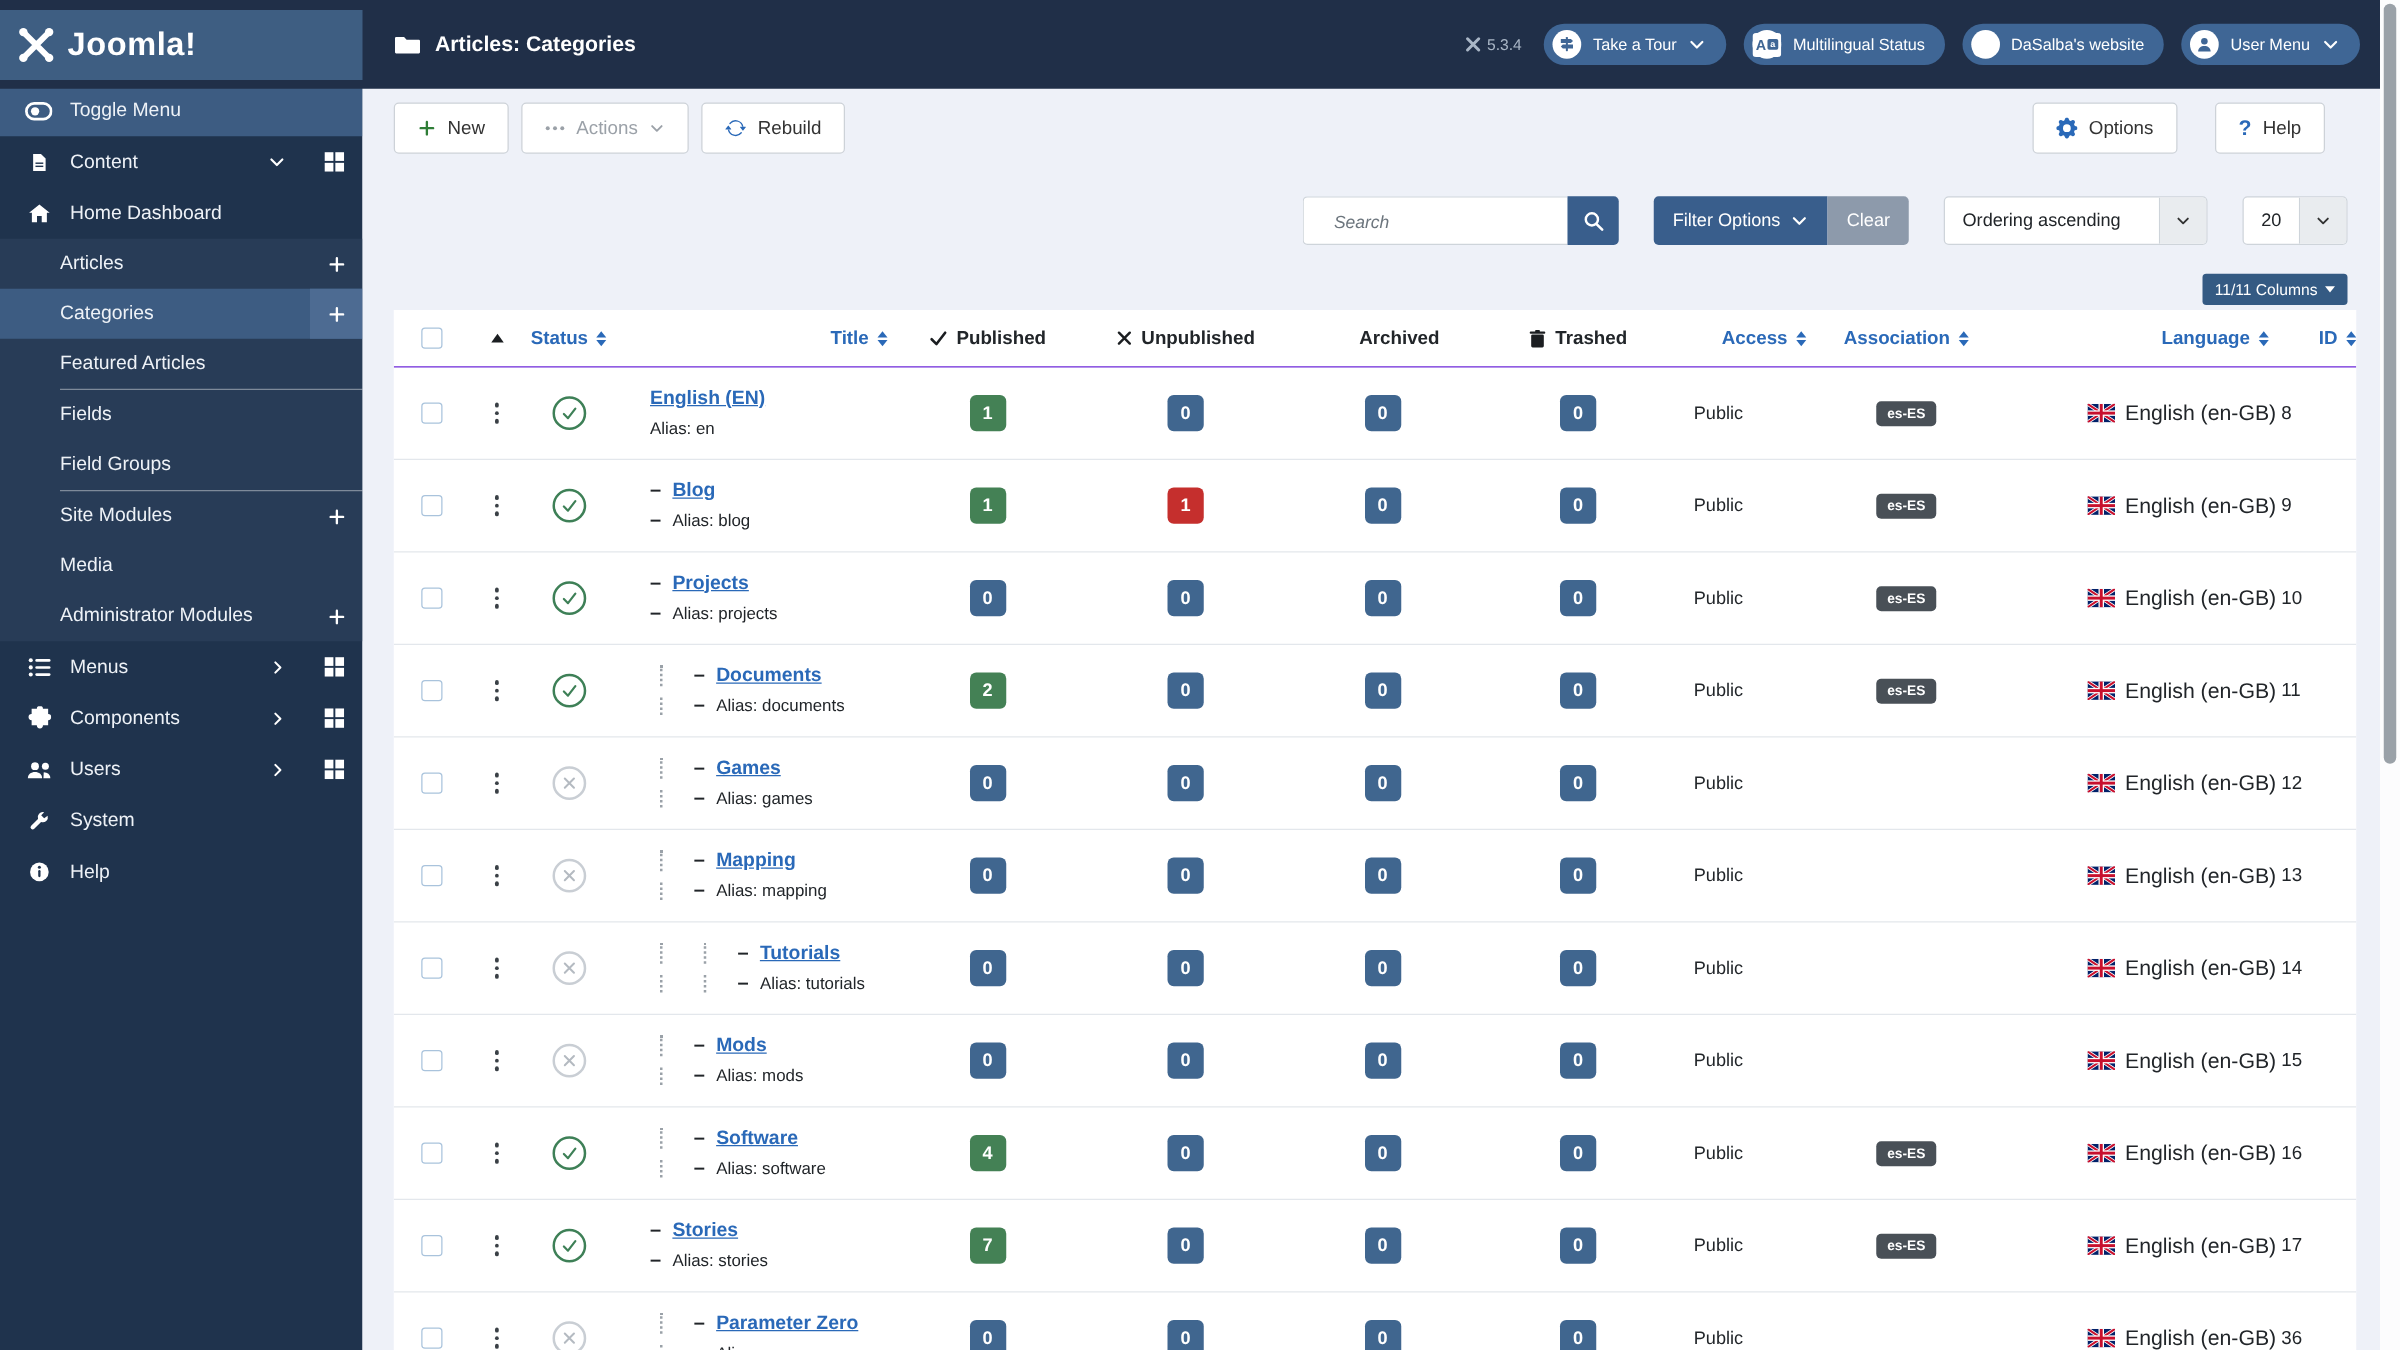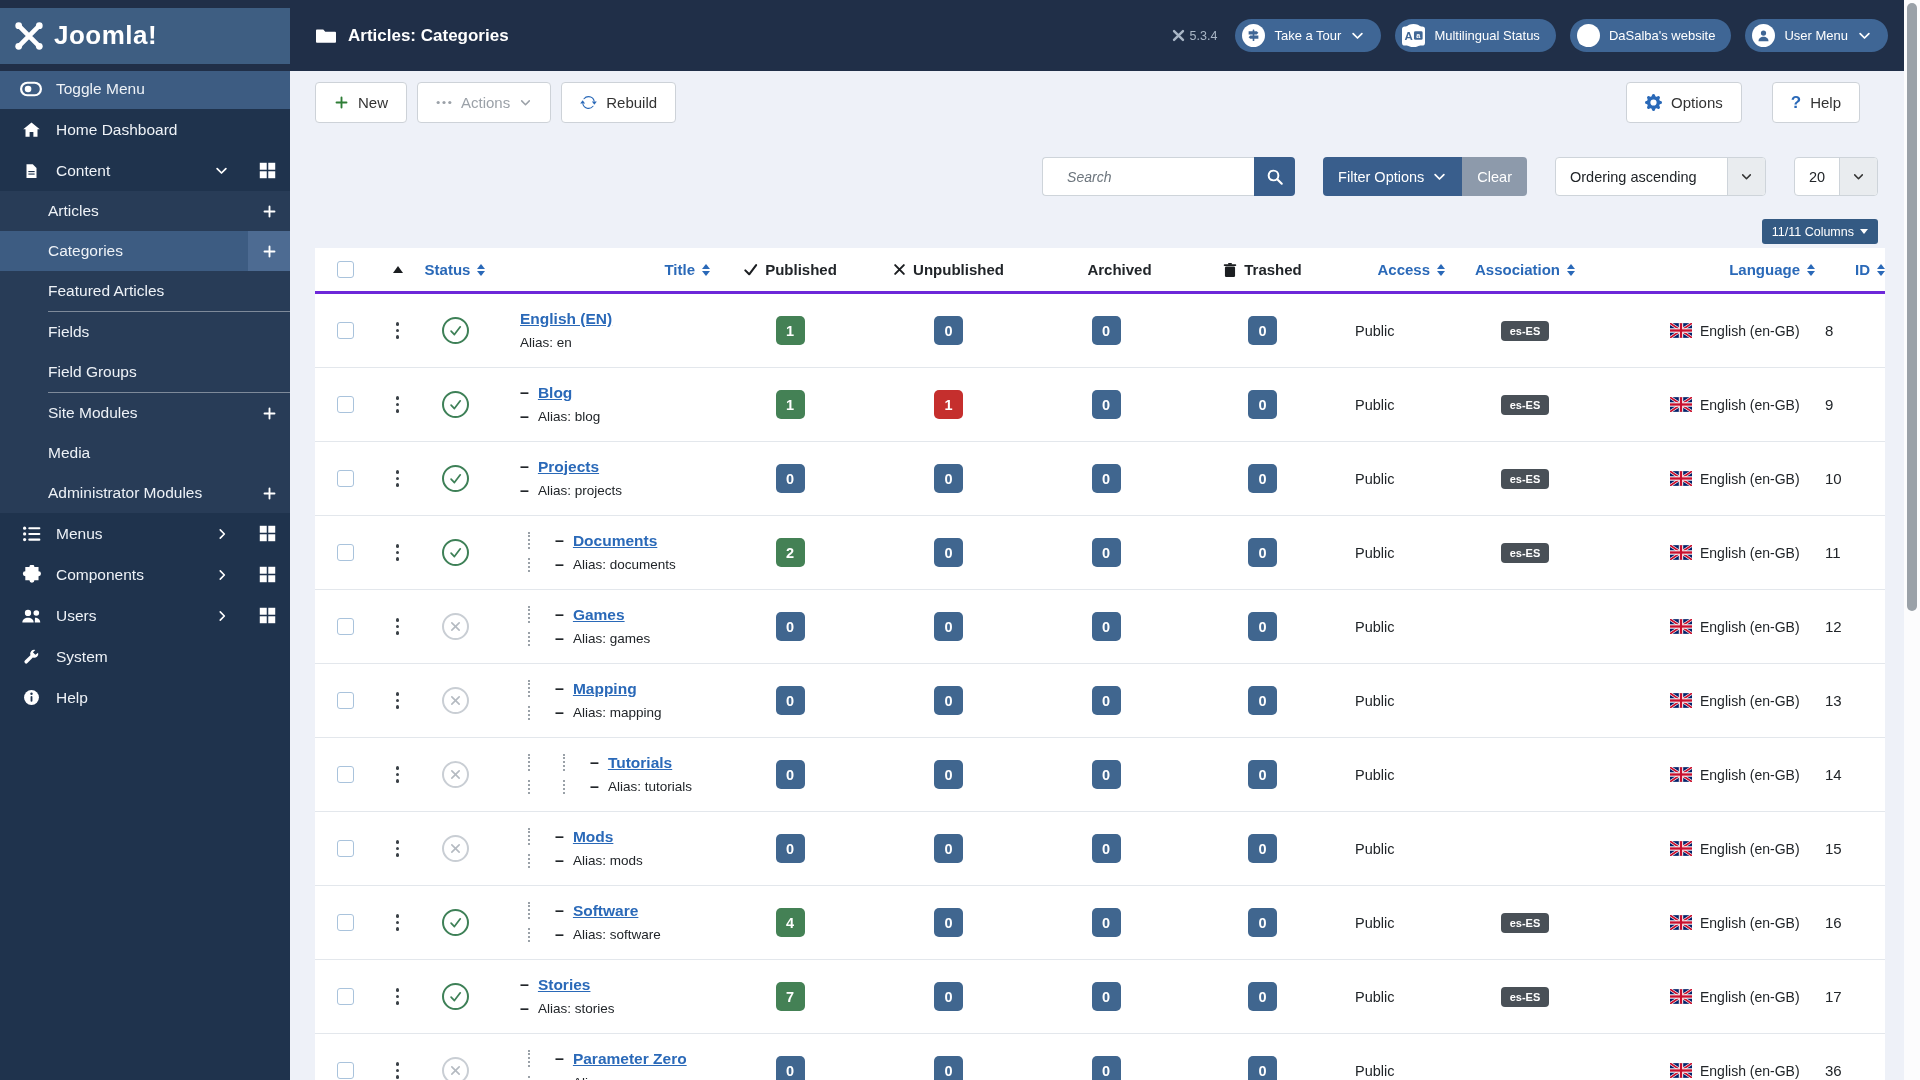--- a/index.html
+++ b/index.html
@@ -76,21 +76,21 @@
 
   .columns-badge{position:absolute;top:163px;right:42px;height:25px;background:#345a83;color:#fff;
     font-size:12.5px;border-radius:3px;display:flex;align-items:center;gap:6px;padding:0 10px;cursor:pointer}
   .caret-down{width:0;height:0;border-left:4px solid transparent;border-right:4px solid transparent;
     border-top:5px solid currentColor;display:inline-block}
 
   
   .table-card{position:absolute;left:25px;top:192px;right:35px;bottom:0;background:#fff;overflow:hidden}
   .thead,.trow{display:grid;grid-template-columns:60px 45px 70px 220px 160px 157px 158px 155px 105px 160px 210px 70px;
     align-items:center}
-  .thead{height:46px;font-weight:700;font-size:15px;border-bottom:3px solid #6d28d9}
+  .thead{height:46px;font-weight:700;font-size:15px;border-bottom:1px solid #6d28d9}
   .th{display:flex;align-items:center;justify-content:center;gap:7px;white-space:nowrap}
   .th.sortable{color:var(--link_blue);cursor:pointer}
   .th.left{justify-content:flex-end}
   .th.col-title{padding-left:30px}.th.col-access{padding-left:15px}
   .th.col-language{padding-left:65px}.th.col-id{padding-left:10px}
   .sort{display:inline-flex;flex-direction:column;gap:2px}
   .sort b{width:0;height:0;border-left:4.5px solid transparent;border-right:4.5px solid transparent;display:block}
   .sort .up{border-bottom:5.5px solid currentColor}
   .sort .down{border-top:5.5px solid currentColor}
   .tri-asc{width:0;height:0;border-left:5.5px solid transparent;border-right:5.5px solid transparent;
@@ -113,21 +113,21 @@
   .dash{color:#212529;font-weight:700;margin-right:9px}
   .title-link{color:var(--link_blue);font-size:15.5px;font-weight:600;text-decoration:underline;cursor:pointer;white-space:nowrap}
   .alias-text{font-size:13.5px;color:#212529;white-space:nowrap}
   .count-badge{min-width:29px;height:29px;border-radius:5px;color:#fff;display:flex;align-items:center;
     justify-content:center;font-size:14.5px;font-weight:700;padding:0 7px}
   .b-green{background:var(--success_green)}.b-blue{background:var(--info_badge_blue)}.b-red{background:var(--danger_red)}
   .access-text{font-size:14.5px}
   .td.col-access{padding-left:15px}.td.col-language{padding-left:65px;gap:8px}.td.col-id{padding-left:10px;font-size:15px}
   .assoc-badge{background:var(--assoc_badge_gray);color:#fff;font-size:11px;font-weight:700;
     border-radius:4px;padding:4px 9px}
-  .lang-text{font-size:14px;white-space:nowrap}
+  .lang-text{font-size:17px;white-space:nowrap}
 
   
   .scroll-track{position:absolute;right:0;top:0;width:16px;height:1080px;background:#fcfcfd;z-index:20}
   .scroll-thumb{position:absolute;left:3px;top:3px;width:10px;height:608px;border-radius:5px;background:#9aa1a8;cursor:pointer}
 </style>
 </head>
 <body>
 
 <header class="topbar">
   <div class="logo-area">
@@ -220,29 +220,20 @@
         <svg width="24" height="16" viewBox="0 0 30 20" fill="none" xmlns="http://www.w3.org/2000/svg">
           <rect x="1.5" y="1.5" width="27" height="17" rx="8.5" stroke="#fff" stroke-width="3"></rect>
           <circle cx="11" cy="10" r="4.5" fill="#fff"></circle>
         </svg>
       </span>
       <span>Toggle Menu</span>
       <span class="nav-spacer"></span>
     </div>
     <div class="nav-item">
       <span class="nav-ic">
-        <svg width="19" height="18" viewBox="0 0 24 24" fill="none" xmlns="http://www.w3.org/2000/svg">
-          <path d="M12 2 L23 11 H20 V21 H14.5 V14.5 H9.5 V21 H4 V11 H1 Z" fill="#fff"></path>
-        </svg>
-      </span>
-      <span>Home Dashboard</span>
-      <span class="nav-spacer"></span>
-    </div>
-    <div class="nav-item">
-      <span class="nav-ic">
         <svg width="15" height="18" viewBox="0 0 24 24" fill="none" xmlns="http://www.w3.org/2000/svg">
           <path d="M4 1 h10 l6 6 v16 H4 z" fill="#fff"></path>
           <rect x="7" y="12" width="10" height="1.8" fill="#1f334d"></rect>
           <rect x="7" y="16" width="10" height="1.8" fill="#1f334d"></rect>
         </svg>
       </span>
       <span>Content</span>
       <span class="nav-spacer"></span>
       <span class="icon">
         <svg width="15" height="15" viewBox="0 0 24 24" fill="none" xmlns="http://www.w3.org/2000/svg">
@@ -250,20 +241,29 @@
         </svg>
       </span>
       <span class="icon" style="margin-left: 16px;">
         <svg width="17" height="17" viewBox="0 0 22 22" fill="none" xmlns="http://www.w3.org/2000/svg">
           <rect x="1" y="1" width="9" height="9" fill="#fff"></rect>
           <rect x="12" y="1" width="9" height="9" fill="#fff"></rect>
           <rect x="1" y="12" width="9" height="9" fill="#fff"></rect>
           <rect x="12" y="12" width="9" height="9" fill="#fff"></rect>
         </svg>
       </span>
+    </div>
+    <div class="nav-item">
+      <span class="nav-ic">
+        <svg width="19" height="18" viewBox="0 0 24 24" fill="none" xmlns="http://www.w3.org/2000/svg">
+          <path d="M12 2 L23 11 H20 V21 H14.5 V14.5 H9.5 V21 H4 V11 H1 Z" fill="#fff"></path>
+        </svg>
+      </span>
+      <span>Home Dashboard</span>
+      <span class="nav-spacer"></span>
     </div>
     <div class="submenu">
       <div class="sub-item">
         <span>Articles</span>
         <span class="sub-plus">
           <svg width="15" height="15" viewBox="0 0 24 24" fill="none" xmlns="http://www.w3.org/2000/svg">
             <path d="M12 4 V20 M4 12 H20" stroke="currentColor" stroke-width="3" stroke-linecap="round"></path>
           </svg>
         </span>
       </div>

